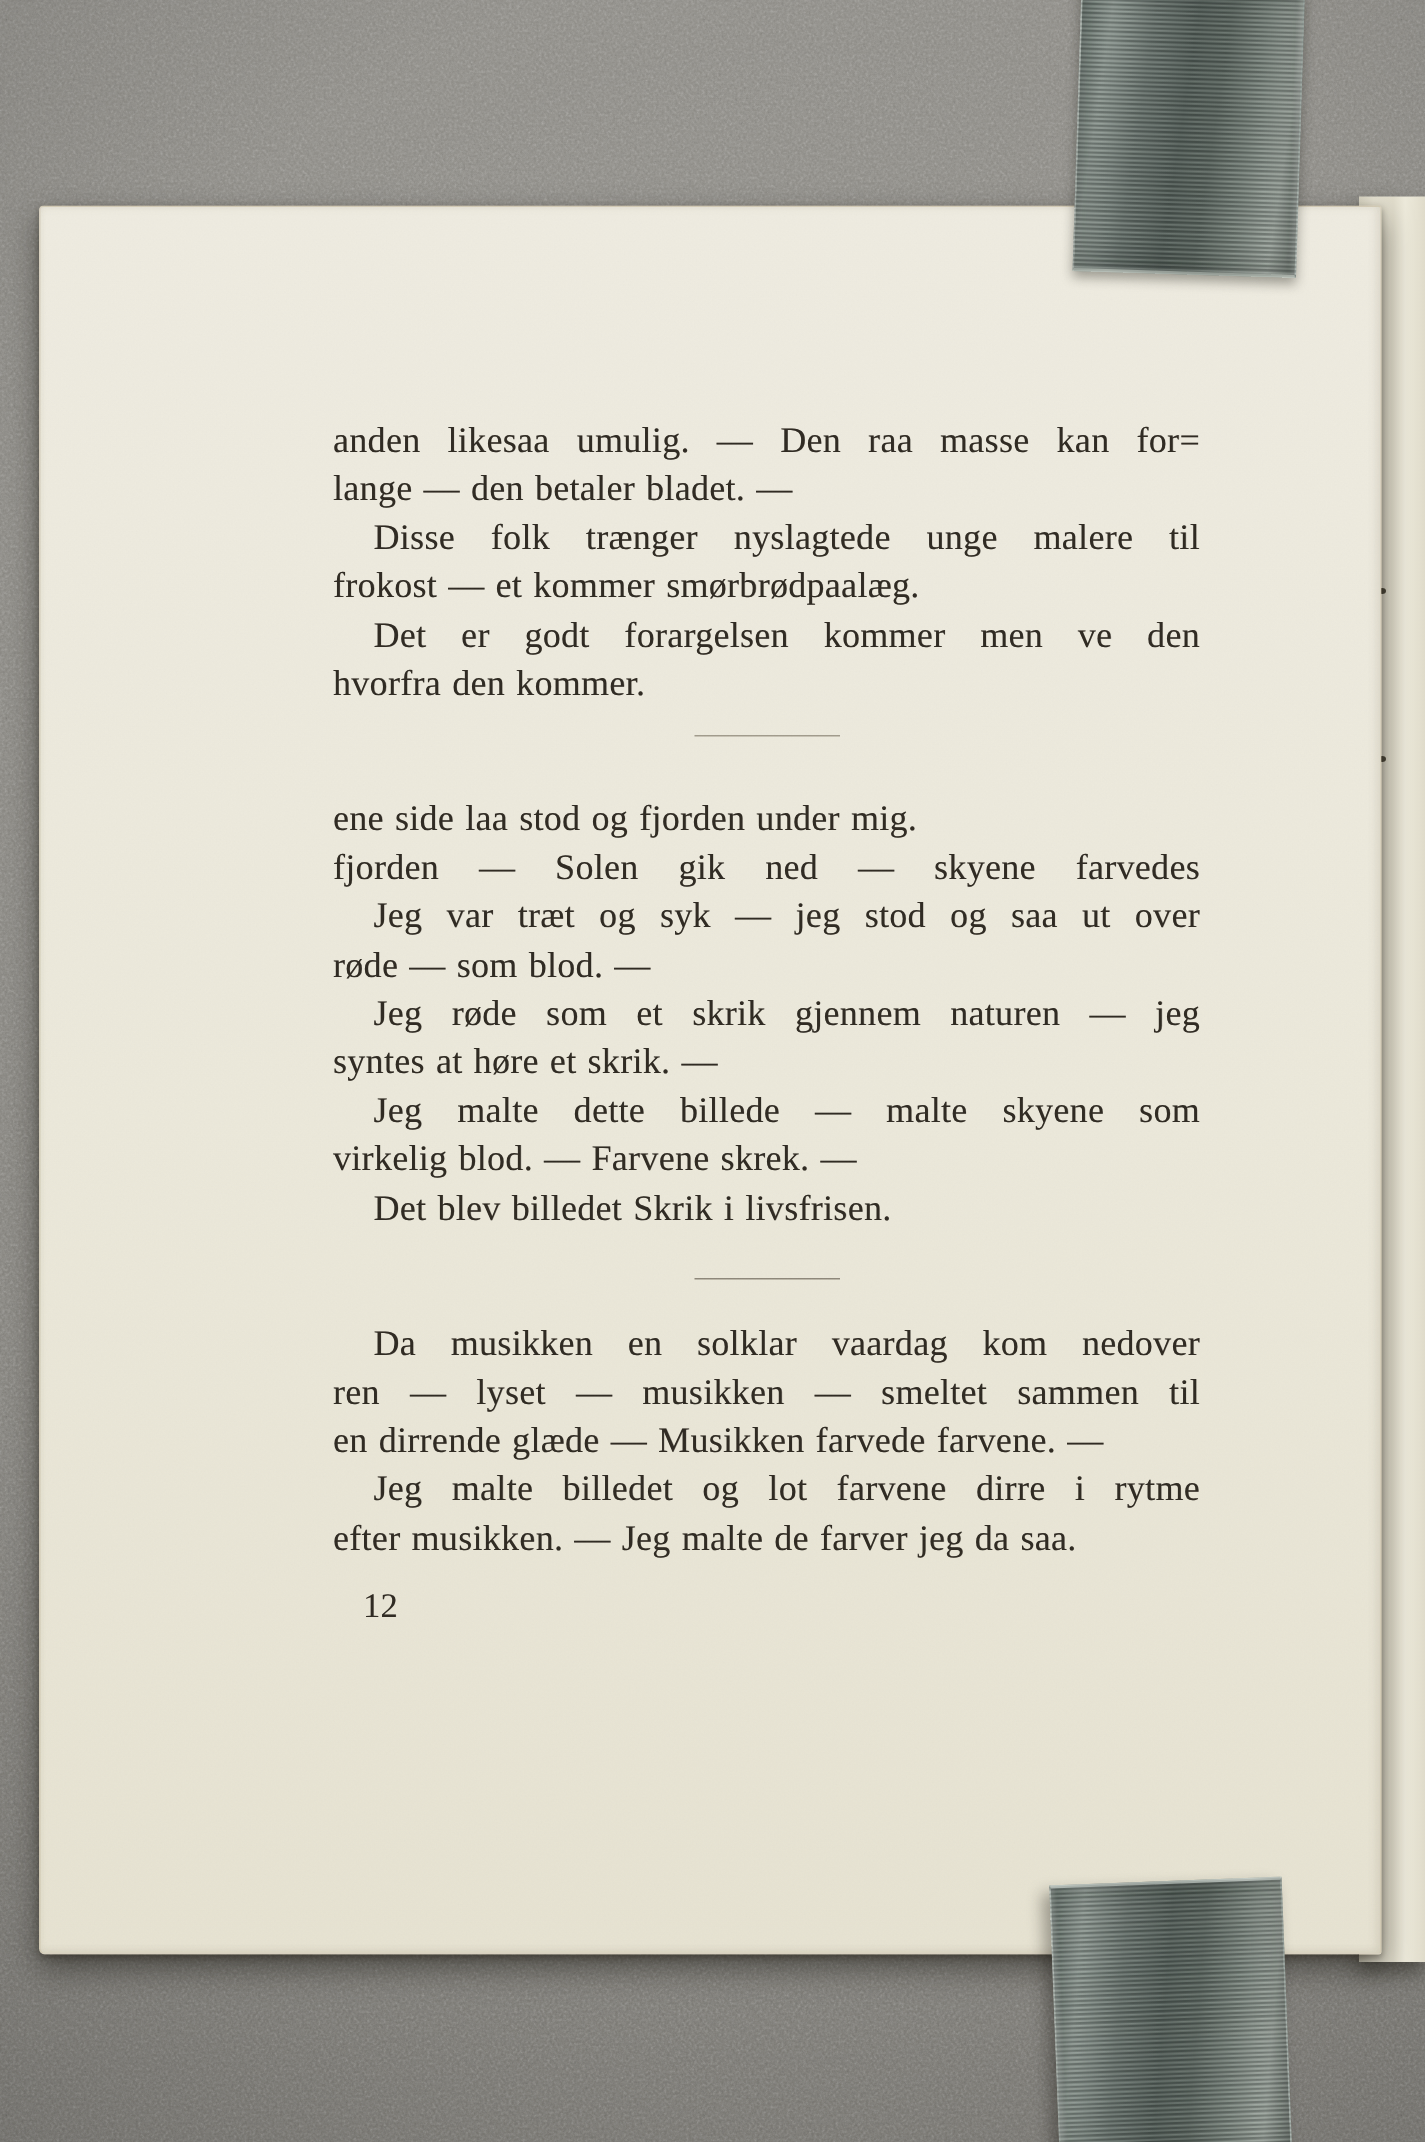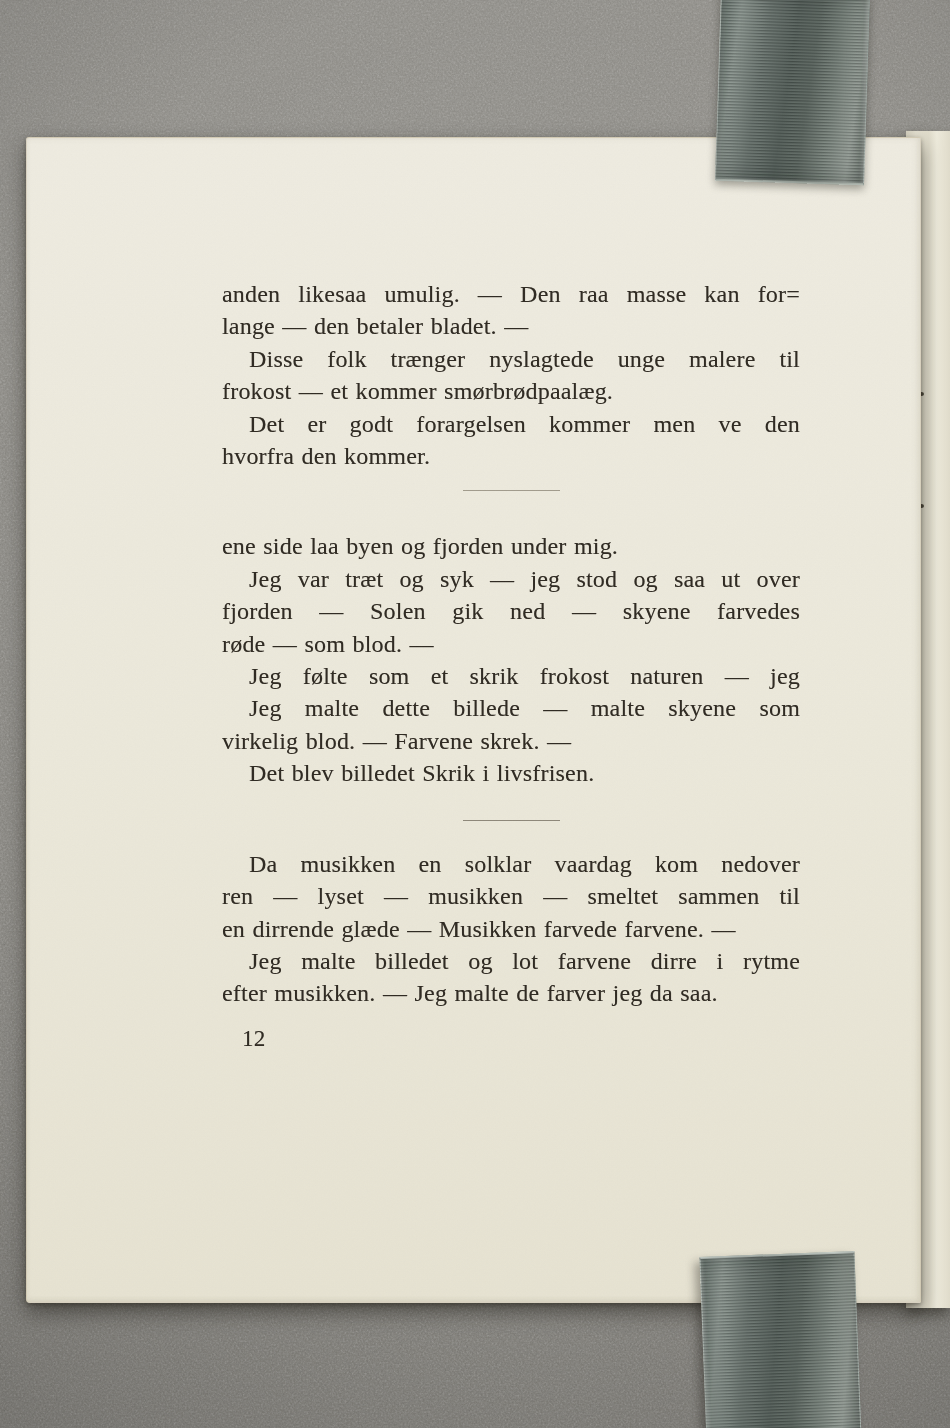--- a/index.html
+++ b/index.html
@@ -141,25 +141,26 @@
           <div class="line last">lange — den betaler bladet. —</div>
           <div class="line indent">Disse folk trænger nyslagtede unge malere til</div>
           <div class="line last">frokost — et kommer smørbrødpaalæg.</div>
           <div class="line indent">Det er godt forargelsen kommer men ve den</div>
           <div class="line last">hvorfra den kommer.</div>
         </div>
 
       <div class="divider divider-1"></div>
 
       <div class="section">
-          <div class="line last">ene side laa byen og fjorden under mig.</div>
+          <div class="line last">ene side laa stod og fjorden under mig.</div>
+          <div class="line">fjorden — Solen gik ned — skyene farvedes</div>
           <div class="line indent">Jeg var træt og syk — jeg stod og saa ut over</div>
-          <div class="line">fjorden — Solen gik ned — skyene farvedes</div>
           <div class="line last">røde — som blod. —</div>
-          <div class="line indent">Jeg følte som et skrik frokost naturen — jeg</div>
+          <div class="line indent">Jeg røde som et skrik gjennem naturen — jeg</div>
+          <div class="line last">syntes at høre et skrik. —</div>
           <div class="line indent">Jeg malte dette billede — malte skyene som</div>
           <div class="line last">virkelig blod. — Farvene skrek. —</div>
           <div class="line indent last">Det blev billedet Skrik i livsfrisen.</div>
         </div>
 
       <div class="divider divider-2"></div>
 
       <div class="section">
           <div class="line indent">Da musikken en solklar vaardag kom nedover</div>
           <div class="line">ren — lyset — musikken — smeltet sammen til</div>

